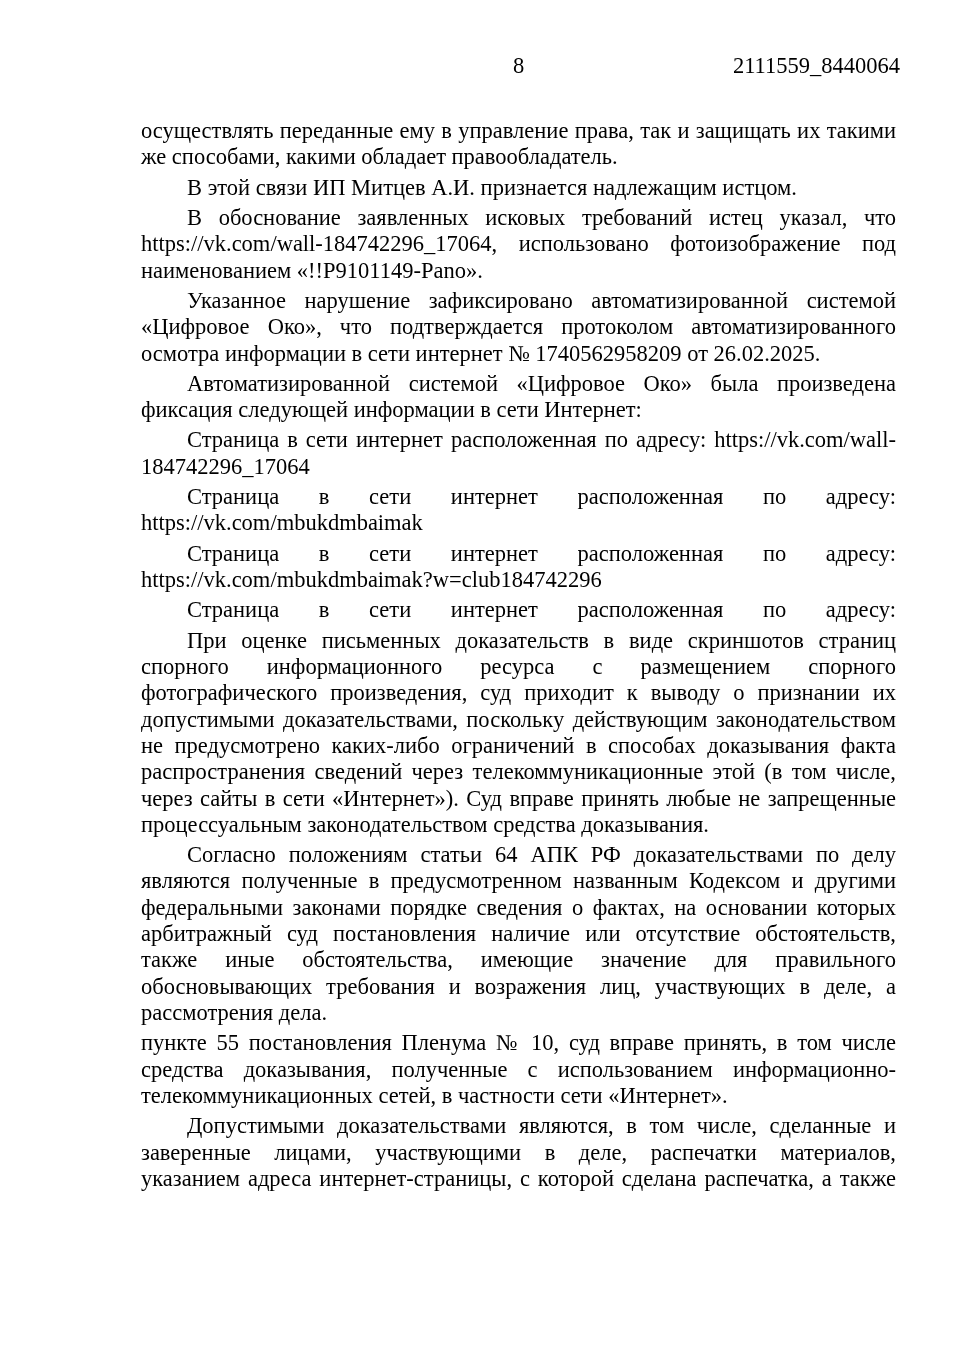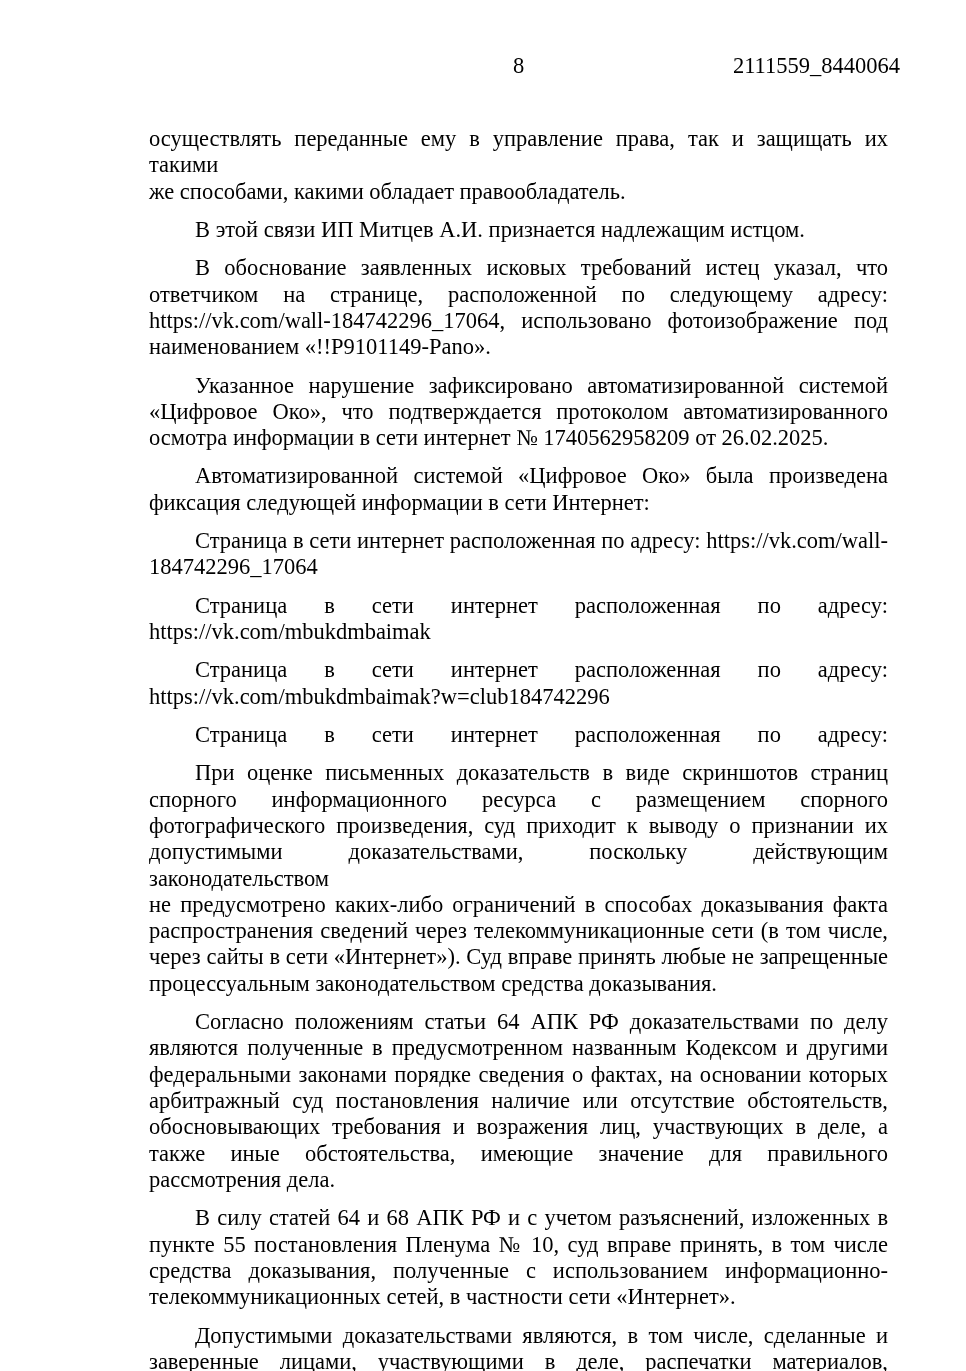--- a/index.html
+++ b/index.html
@@ -36,21 +36,21 @@
     text-align: right;
   }
   .body-text {
     position: absolute;
     top: 114px;
     left: 137px;
     width: 763px;
     font-size: 22.5px;
     line-height: 26.32px;
   }
-  .para { margin: 12px; }
+  .para { margin: 4px; }
   .line {
     text-align: justify;
     text-align-last: justify;
   }
   .line.last {
     text-align: center;
     text-align-last: left;
   }
   .line.first-indent {
     text-indent: 46px;
@@ -67,21 +67,20 @@
   <div class="body-text">
       <div class="para">
         <div class="line">осуществлять переданные ему в управление права, так и защищать их такими</div>
         <div class="line last">же способами, какими обладает правообладатель.</div>
       </div>
       <div class="para">
         <div class="line last first-indent">В этой связи ИП Митцев А.И. признается надлежащим истцом.</div>
       </div>
       <div class="para">
         <div class="line first-indent">В обоснование заявленных исковых требований истец указал, что</div>
-        <div class="line">ответчиком на странице, расположенной по следующему адресу:</div>
         <div class="line">https://vk.com/wall-184742296_17064, использовано фотоизображение под</div>
         <div class="line last">наименованием «!!P9101149-Pano».</div>
       </div>
       <div class="para">
         <div class="line first-indent">Указанное нарушение зафиксировано автоматизированной системой</div>
         <div class="line">«Цифровое Око», что подтверждается протоколом автоматизированного</div>
         <div class="line last">осмотра информации в сети интернет № 1740562958209 от 26.02.2025.</div>
       </div>
       <div class="para">
         <div class="line first-indent">Автоматизированной системой «Цифровое Око» была произведена</div>
@@ -101,35 +100,34 @@
       </div>
       <div class="para">
         <div class="line first-indent">Страница в сети интернет расположенная по адресу:</div>
       </div>
       <div class="para">
         <div class="line first-indent">При оценке письменных доказательств в виде скриншотов страниц</div>
         <div class="line">спорного информационного ресурса с размещением спорного</div>
         <div class="line">фотографического произведения, суд приходит к выводу о признании их</div>
         <div class="line">допустимыми доказательствами, поскольку действующим законодательством</div>
         <div class="line">не предусмотрено каких-либо ограничений в способах доказывания факта</div>
-        <div class="line">распространения сведений через телекоммуникационные сети (в том числе,</div>
+        <div class="line">распространения сведений через телекоммуникационные этой (в том числе,</div>
         <div class="line">через сайты в сети «Интернет»). Суд вправе принять любые не запрещенные</div>
         <div class="line last">процессуальным законодательством средства доказывания.</div>
       </div>
       <div class="para">
         <div class="line first-indent">Согласно положениям статьи 64 АПК РФ доказательствами по делу</div>
         <div class="line">являются полученные в предусмотренном названным Кодексом и другими</div>
         <div class="line">федеральными законами порядке сведения о фактах, на основании которых</div>
         <div class="line">арбитражный суд постановления наличие или отсутствие обстоятельств,</div>
+        <div class="line">также иные обстоятельства, имеющие значение для правильного</div>
         <div class="line">обосновывающих требования и возражения лиц, участвующих в деле, а</div>
-        <div class="line">также иные обстоятельства, имеющие значение для правильного</div>
         <div class="line last">рассмотрения дела.</div>
       </div>
       <div class="para">
-        <div class="line first-indent">В силу статей 64 и 68 АПК РФ и с учетом разъяснений, изложенных в</div>
         <div class="line">пункте 55 постановления Пленума № 10, суд вправе принять, в том числе</div>
         <div class="line">средства доказывания, полученные с использованием информационно-</div>
         <div class="line last">телекоммуникационных сетей, в частности сети «Интернет».</div>
       </div>
       <div class="para">
         <div class="line first-indent">Допустимыми доказательствами являются, в том числе, сделанные и</div>
         <div class="line">заверенные лицами, участвующими в деле, распечатки материалов,</div>
         <div class="line">указанием адреса интернет-страницы, с которой сделана распечатка, а также</div>
       </div>
     </div>

